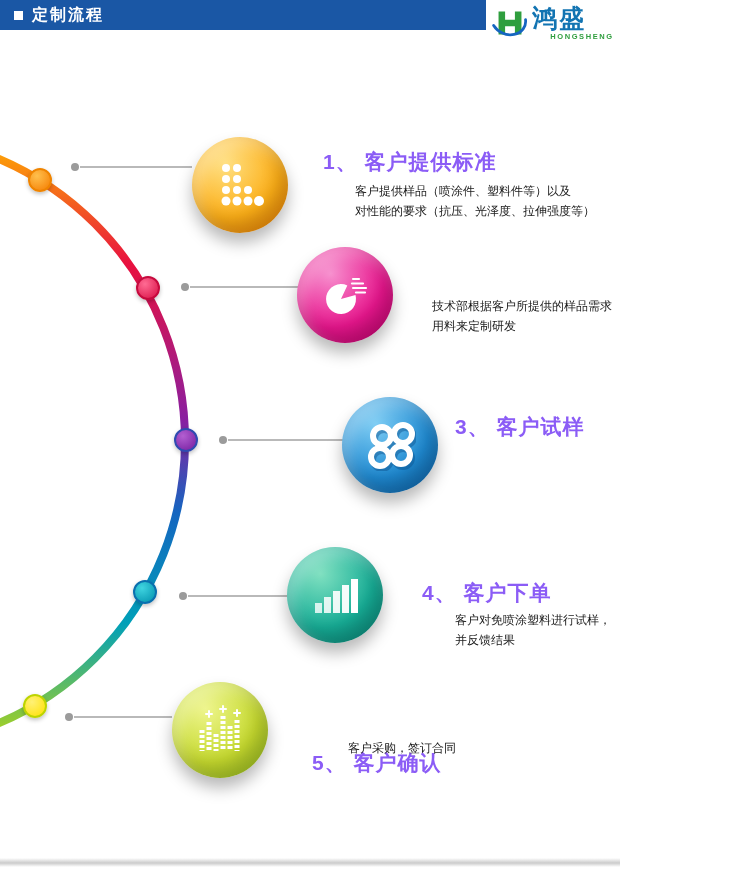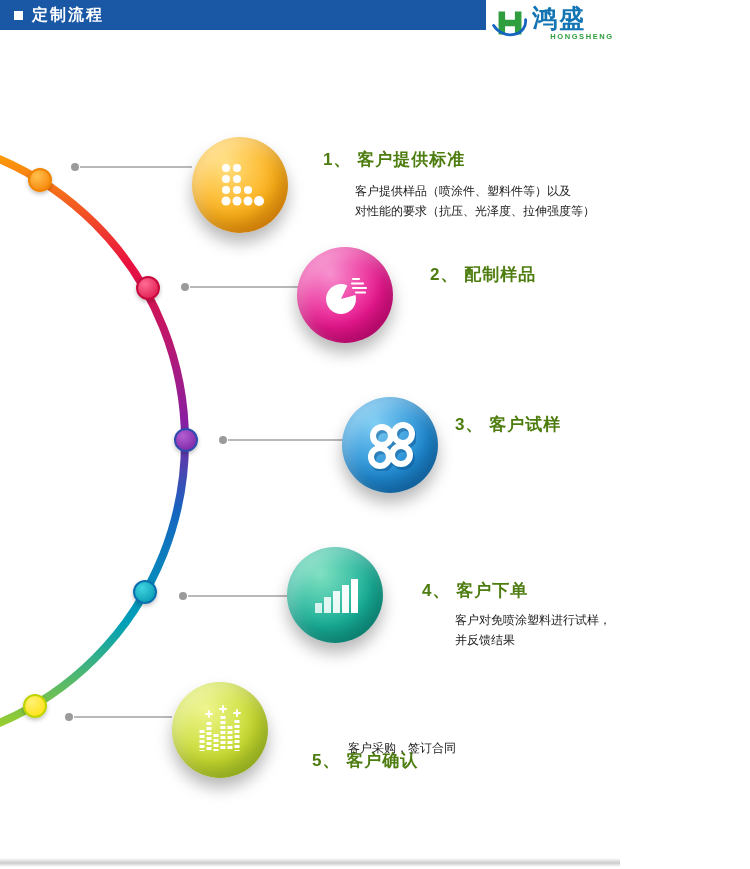--- a/index.html
+++ b/index.html
@@ -46,21 +46,21 @@
     position:absolute;width:96px;height:96px;border-radius:50%;
     display:flex;align-items:center;justify-content:center;
     box-shadow:0 10px 16px rgba(0,0,0,.28), inset -8px -12px 18px rgba(0,0,0,.18), inset 8px 10px 14px rgba(255,255,255,.30);
   }
   .c1{left:192px;top:137px;background:radial-gradient(circle at 35% 28%,#ffe082,#fcae17 58%,#f07d00);}
   .c2{left:297px;top:247px;background:radial-gradient(circle at 35% 28%,#f78fce,#e8168d 58%,#c4006e);}
   .c3{left:342px;top:397px;background:radial-gradient(circle at 35% 28%,#7ecdf4,#1f8ad2 58%,#0a5ea6);}
   .c4{left:287px;top:547px;background:radial-gradient(circle at 35% 28%,#7fe0c0,#17ae97 58%,#078578);}
   .c5{left:172px;top:682px;background:radial-gradient(circle at 35% 28%,#eef58c,#c5d92e 58%,#97c11f);}
   
-  .step-title{position:absolute;color:#4d7c0f;font-weight:bold;font-size:17px;letter-spacing:1px;white-space:nowrap;}
+  .step-title{position:absolute;color:#8b5cf6;font-weight:bold;font-size:21px;letter-spacing:1px;white-space:nowrap;}
   .t1{left:323px;top:148px;}
   .t2{left:430px;top:263px;}
   .t3{left:455px;top:413px;}
   .t4{left:422px;top:579px;}
   .t5{left:312px;top:749px;}
   .step-desc{position:absolute;color:#1a1a1a;font-size:12px;line-height:1.7;white-space:pre-line;}
   .d1{left:355px;top:181px;}
   .d2{left:432px;top:296px;}
   .d3{left:456px;top:445px;}
   .d4{left:455px;top:610px;}
@@ -141,21 +141,22 @@
     <svg width="52" height="52" viewBox="0 0 52 52">
       <path d="M22 30 L28.3 16.4 A15 15 0 1 0 36.5 26.1 Z" fill="#fff"></path>
       <g stroke="#fff" stroke-width="2.2" stroke-linecap="round">
         <line x1="34" y1="10" x2="40" y2="10"></line>
         <line x1="33" y1="14.5" x2="44" y2="14.5"></line>
         <line x1="34" y1="19" x2="47" y2="19"></line>
         <line x1="37" y1="23.5" x2="46" y2="23.5"></line>
       </g>
     </svg>
   </div>
-  <div class="step-title t2">2、 配制样品</div>
+  <div class="step-desc d2">技术部根据客户所提供的样品需求
+用料来定制研发</div>
 
   <div class="step-circle c3">
     <svg width="52" height="52" viewBox="0 0 52 52" fill="none">
       <circle cx="18" cy="17" r="9" stroke="#0a4f8c" stroke-width="6" opacity="0.45" transform="translate(2,3)"></circle>
       <circle cx="39" cy="15" r="9" stroke="#0a4f8c" stroke-width="6" opacity="0.45" transform="translate(2,3)"></circle>
       <circle cx="16" cy="38" r="9" stroke="#0a4f8c" stroke-width="6" opacity="0.45" transform="translate(2,3)"></circle>
       <circle cx="37" cy="36" r="9" stroke="#0a4f8c" stroke-width="6" opacity="0.45" transform="translate(2,3)"></circle>
       <circle cx="18" cy="17" r="9" stroke="#fff" stroke-width="6"></circle>
       <circle cx="39" cy="15" r="9" stroke="#fff" stroke-width="6"></circle>
       <circle cx="16" cy="38" r="9" stroke="#fff" stroke-width="6"></circle>

